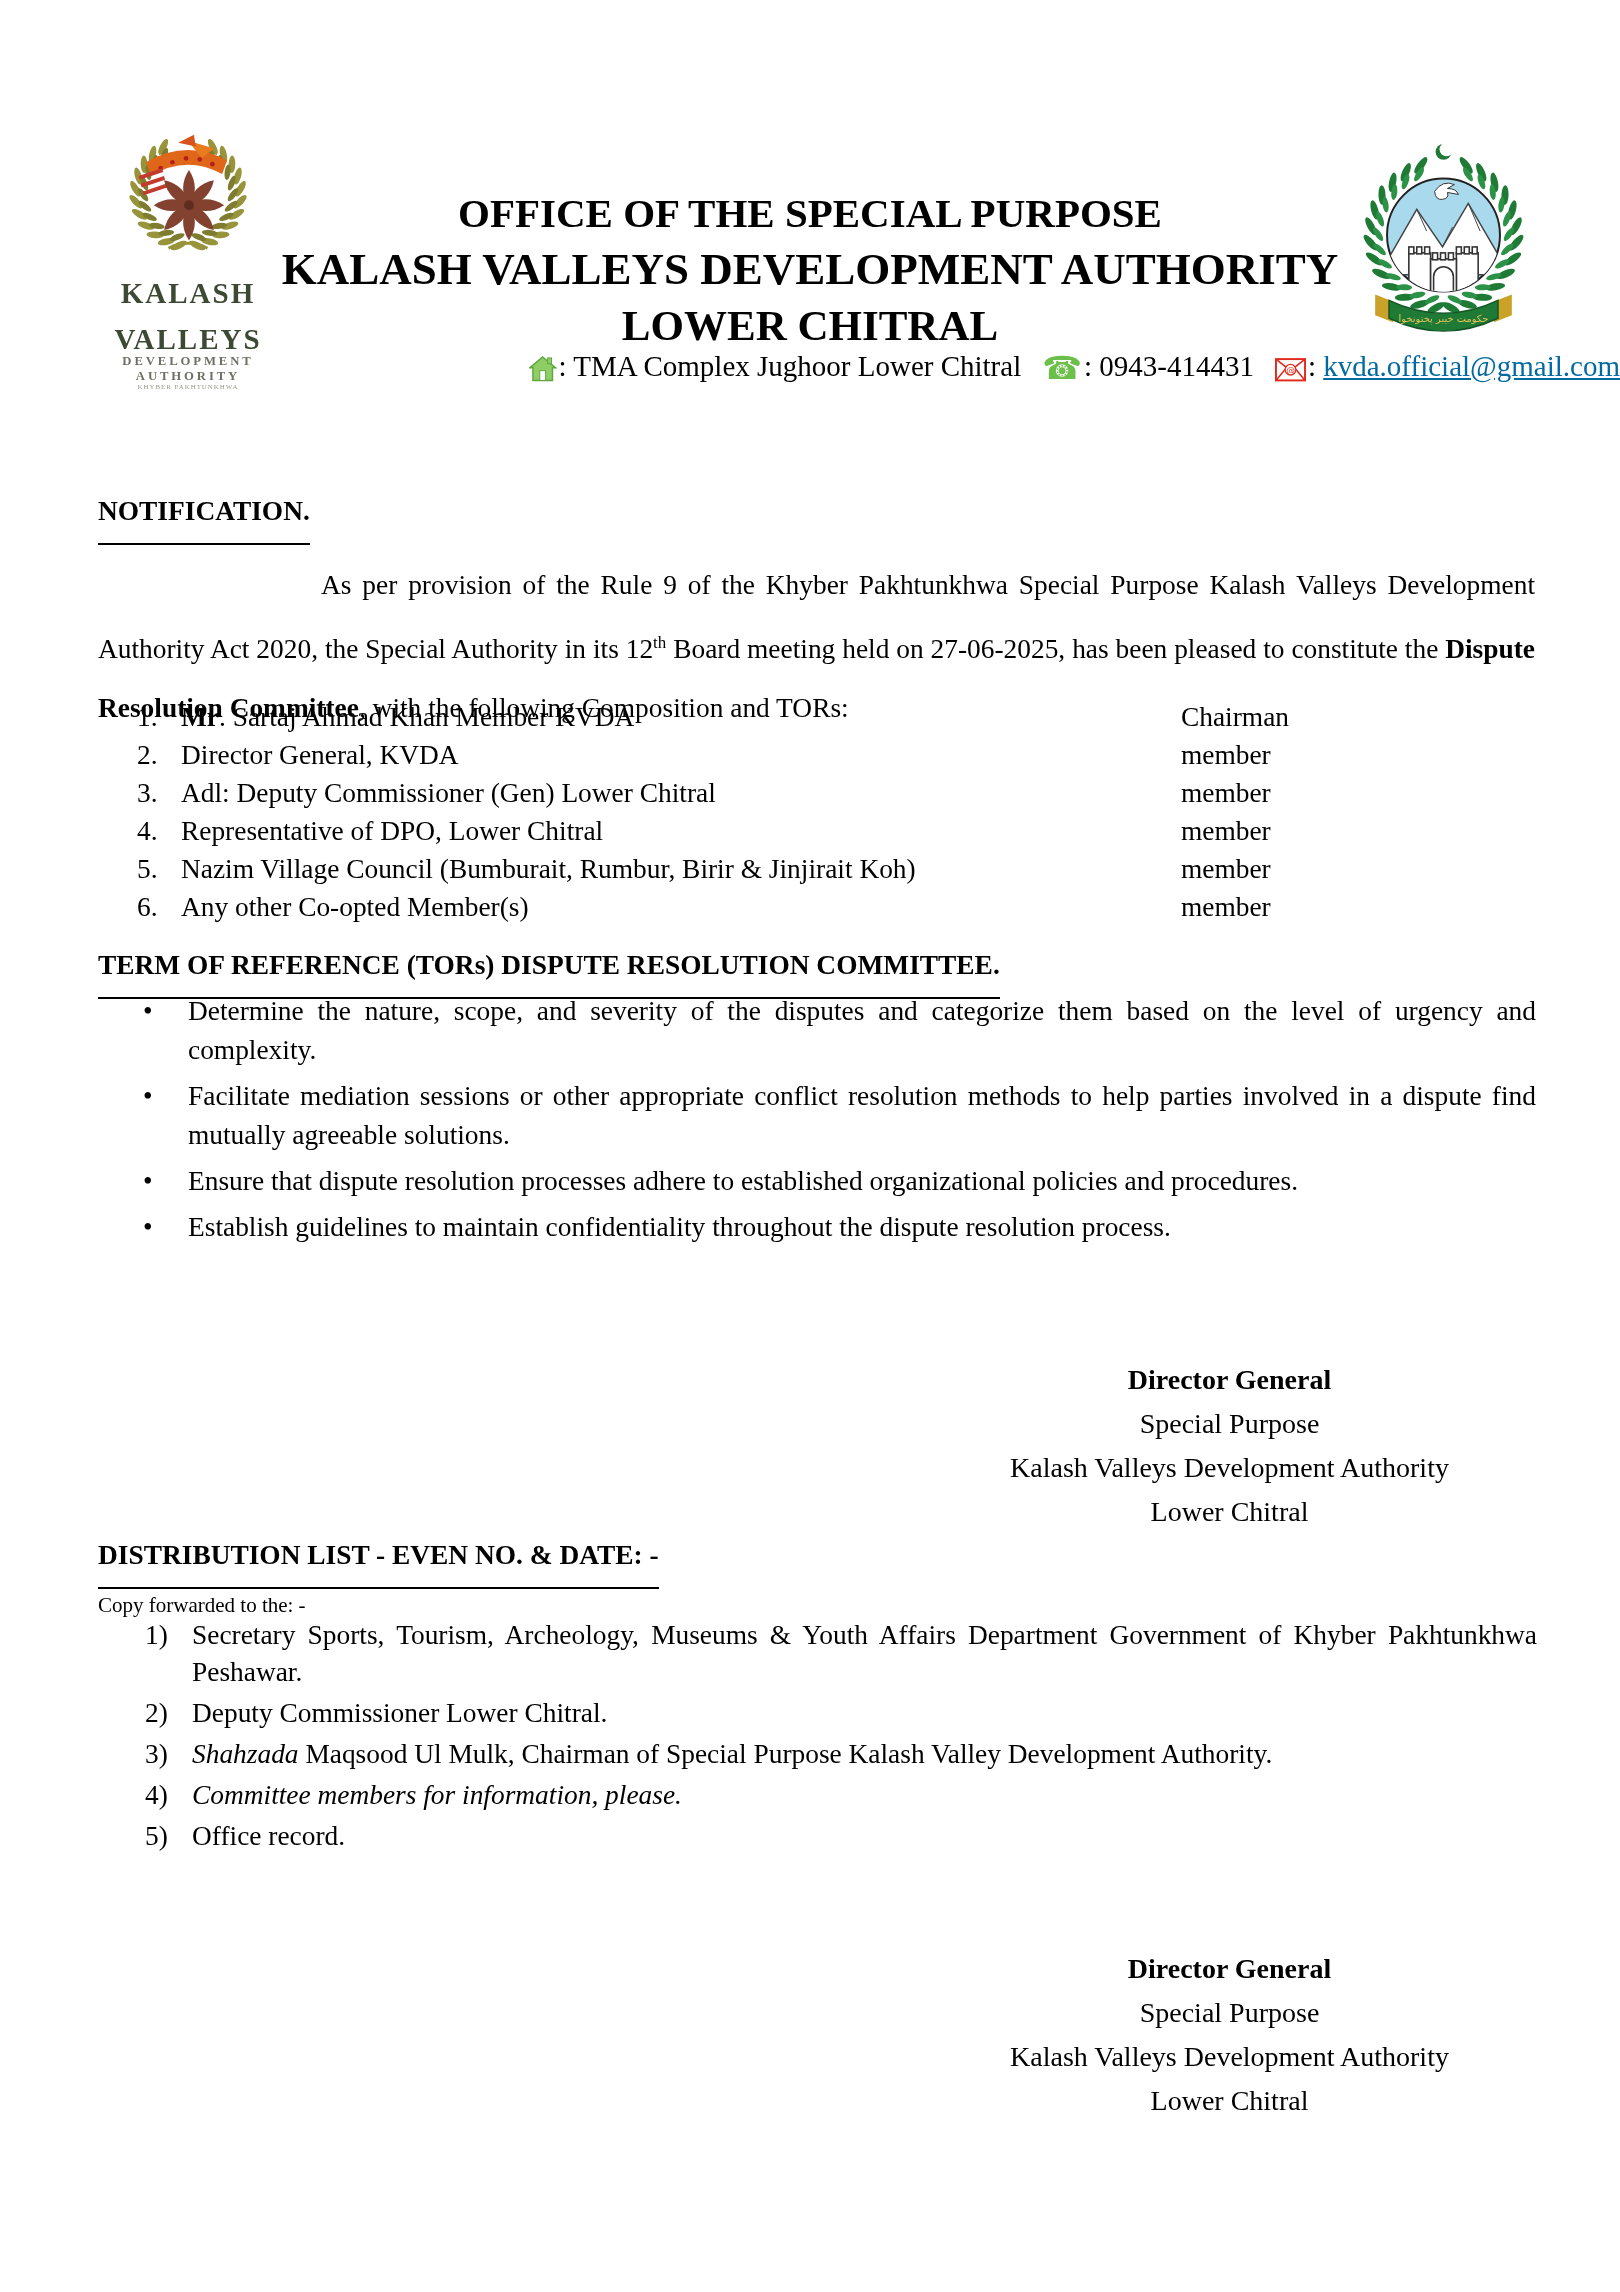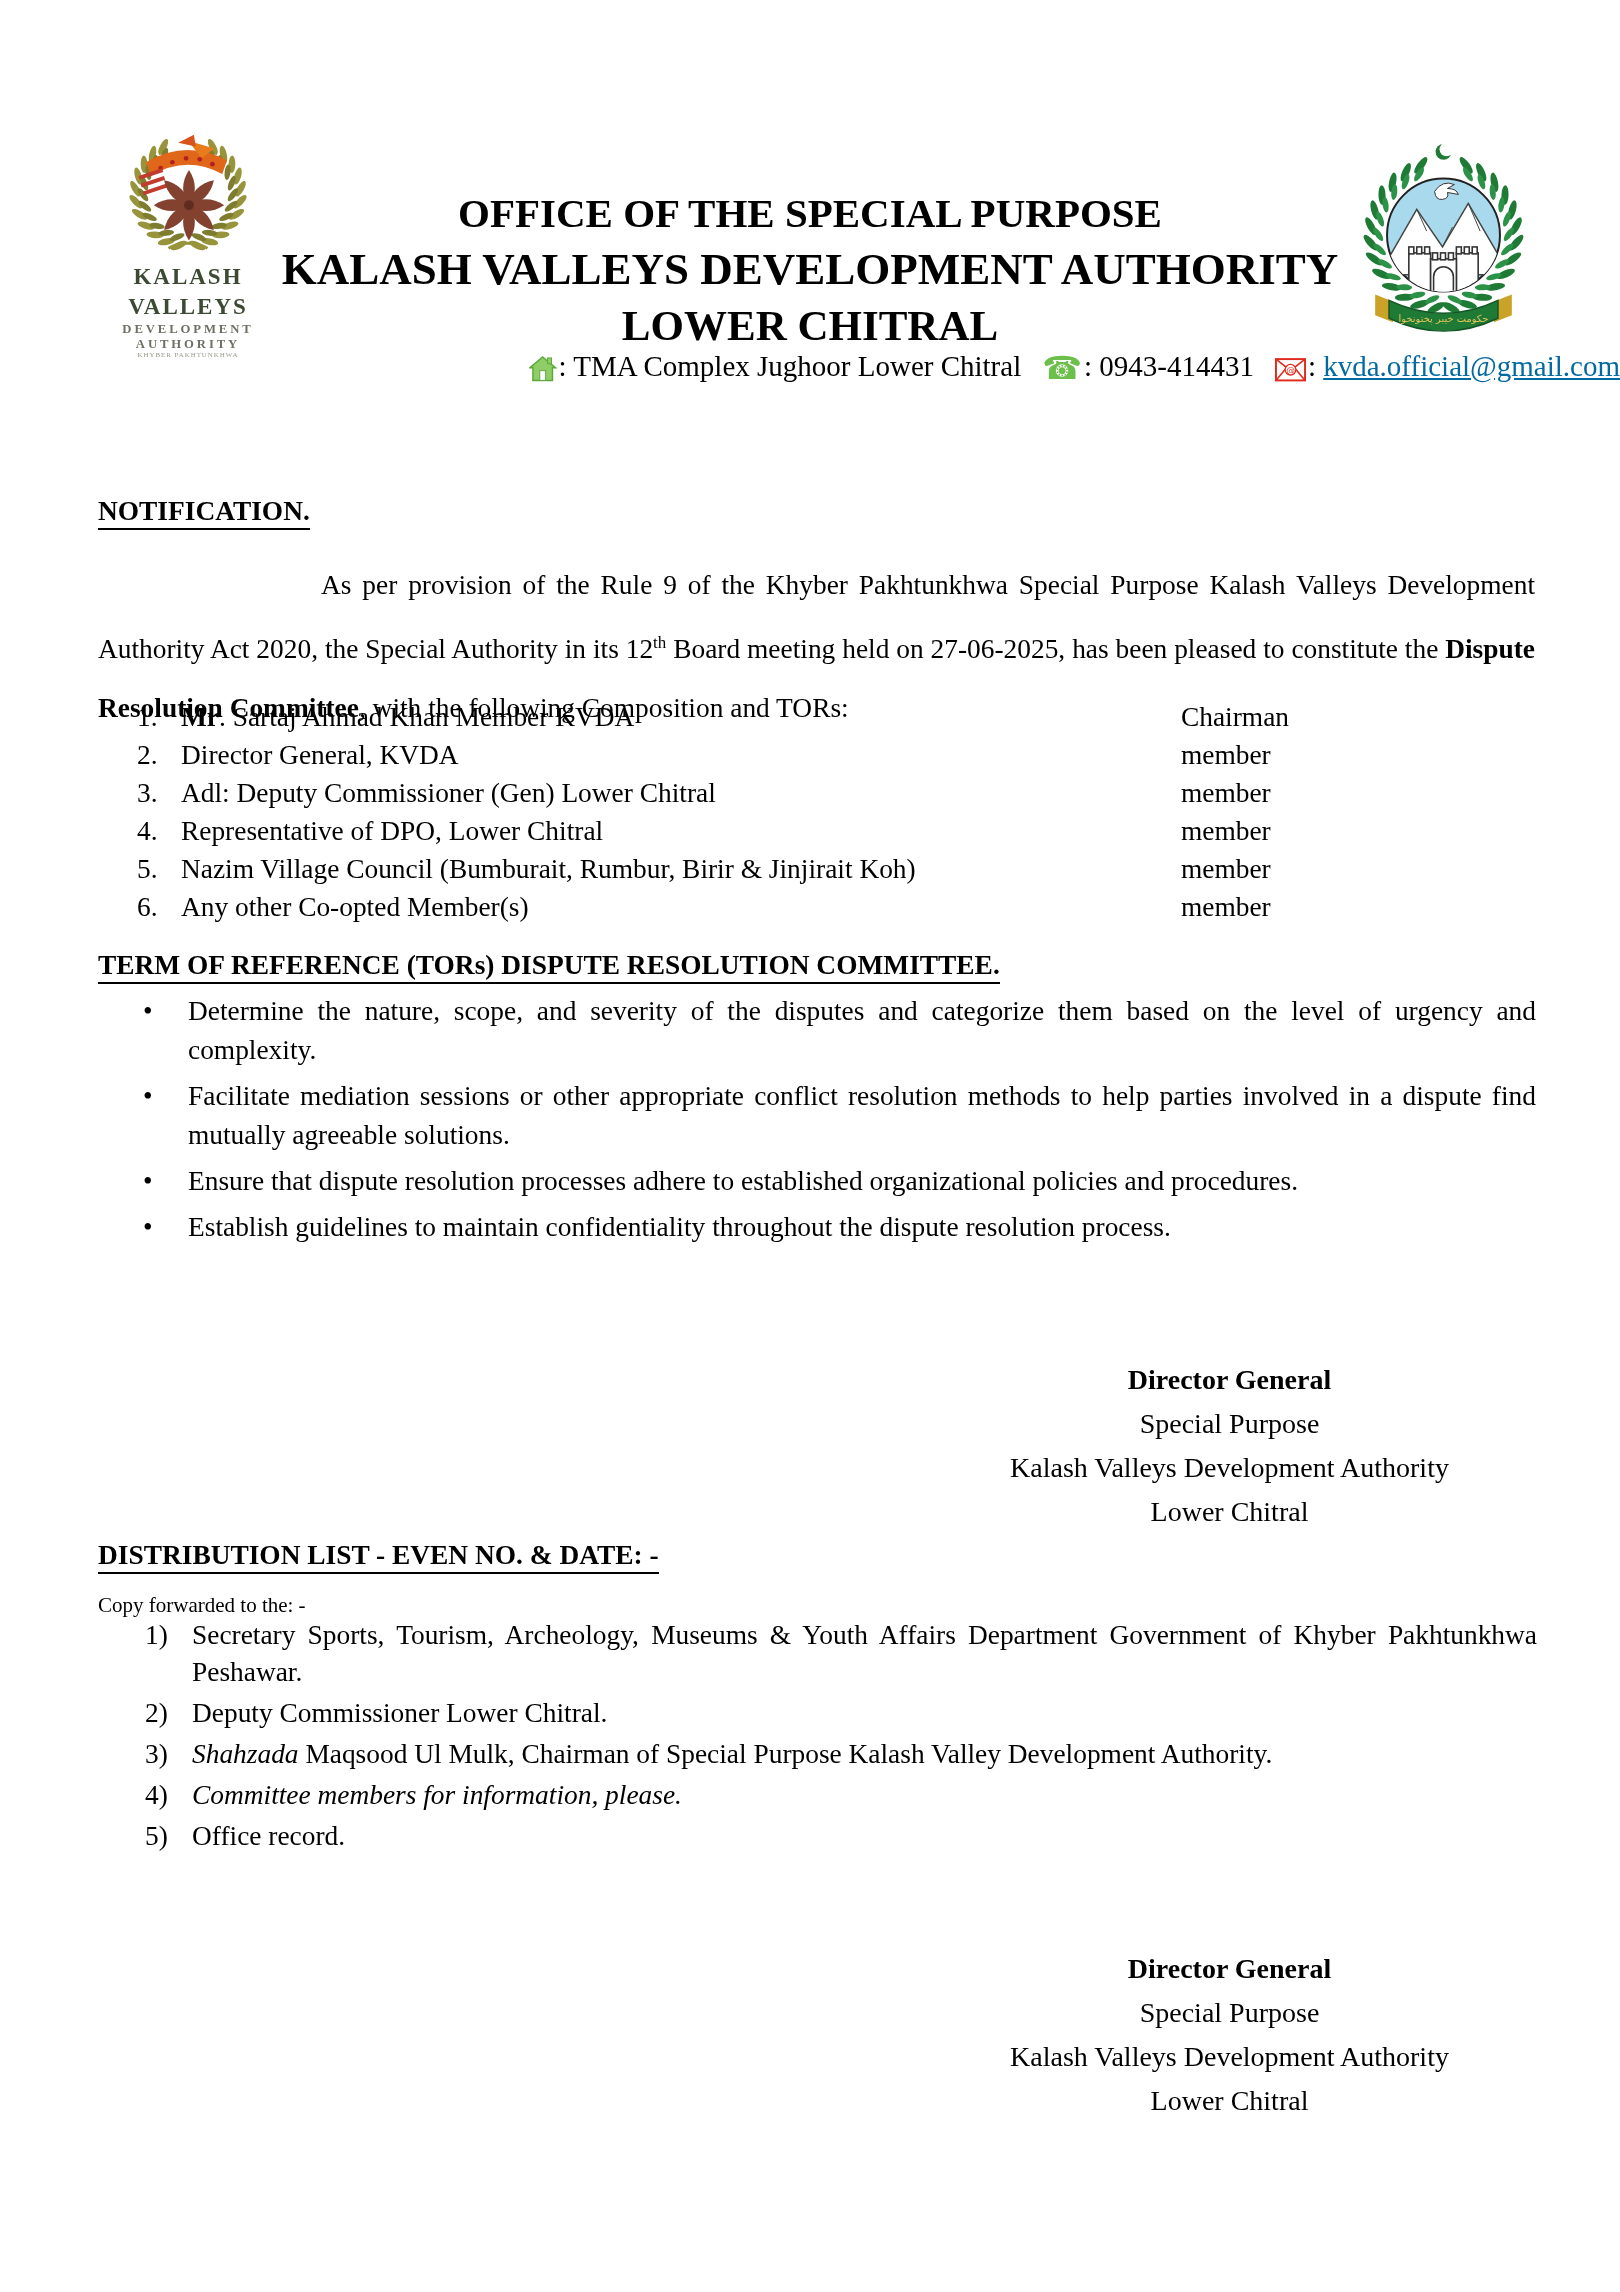--- a/index.html
+++ b/index.html
@@ -4,38 +4,38 @@
 <style>
   html,body{margin:0;padding:0;background:#888;}
   .page{
     position:relative;width:1620px;height:2293px;margin:0 auto;
     background:#ffffff;color:#000;
     font-family:"Liberation Serif", serif;
     overflow:hidden;
   }
   
   .logo-left{position:absolute;left:90px;top:129px;width:196px;text-align:center;}
-  .logo-left .lg-name{font-weight:bold;color:#3c4a33;font-size:23px;line-height:30px;letter-spacing:2px;}
+  .logo-left .lg-name{font-weight:bold;color:#3c4a33;font-size:29px;line-height:30px;letter-spacing:2px;margin-top:16px;}
   .logo-left .lg-sub{color:#6f6f63;font-size:12.7px;line-height:14.7px;letter-spacing:2.9px;font-weight:bold;}
   .logo-left .lg-tag{color:#9a9a8a;font-size:6.9px;line-height:8.8px;letter-spacing:1px;}
   .logo-right{position:absolute;left:1348px;top:136px;width:191px;}
   .titles{position:absolute;left:245px;right:245px;top:186px;text-align:center;font-weight:bold;}
   .t1{font-size:41px;line-height:55px;}
   .t2{font-size:45px;line-height:57px;}
   .t3{font-size:43px;line-height:55px;}
   .contact{position:absolute;left:0;right:0;top:345px;text-align:right;font-size:29px;line-height:43px;}
   .contact .icn{display:inline-block;vertical-align:-5.9px;margin:0 2px 0 13.7px;}
   .contact .phone-glyph{font-family:"DejaVu Sans", sans-serif;color:#6dbf4b;font-size:32px;vertical-align:-2.9px;margin:0 2px 0 13.7px;}
   .contact a{color:#0369a1;text-decoration:underline;}
   
   .refrow{position:absolute;left:98px;width:1437px;top:412px;display:flex;justify-content:space-between;font-size:27.4px;}
   sup{font-size:0.62em;}
   
   .uhead{font-weight:bold;font-size:27.4px;}
-  .uhead span{display:inline-block;border-bottom:2.9px solid #000;padding-bottom:1px;}
+  .uhead span{display:inline-block;border-bottom:2.9px solid #000;padding-bottom:16px;}
   .h-notif{position:absolute;left:98px;top:496px;}
   .h-tor{position:absolute;left:98px;top:950px;}
   .h-dist{position:absolute;left:98px;top:1540px;}
   
   .para{position:absolute;left:98px;top:529px;width:1437px;font-size:27.4px;line-height:58px;text-align:justify;text-indent:223px;}
   
   .committee{position:absolute;left:137px;top:698px;width:1398px;font-size:27.4px;}
   .crow{display:grid;grid-template-columns:44px 1000px 1fr;line-height:38px;}
   .role-bold{font-weight:normal;}
   

